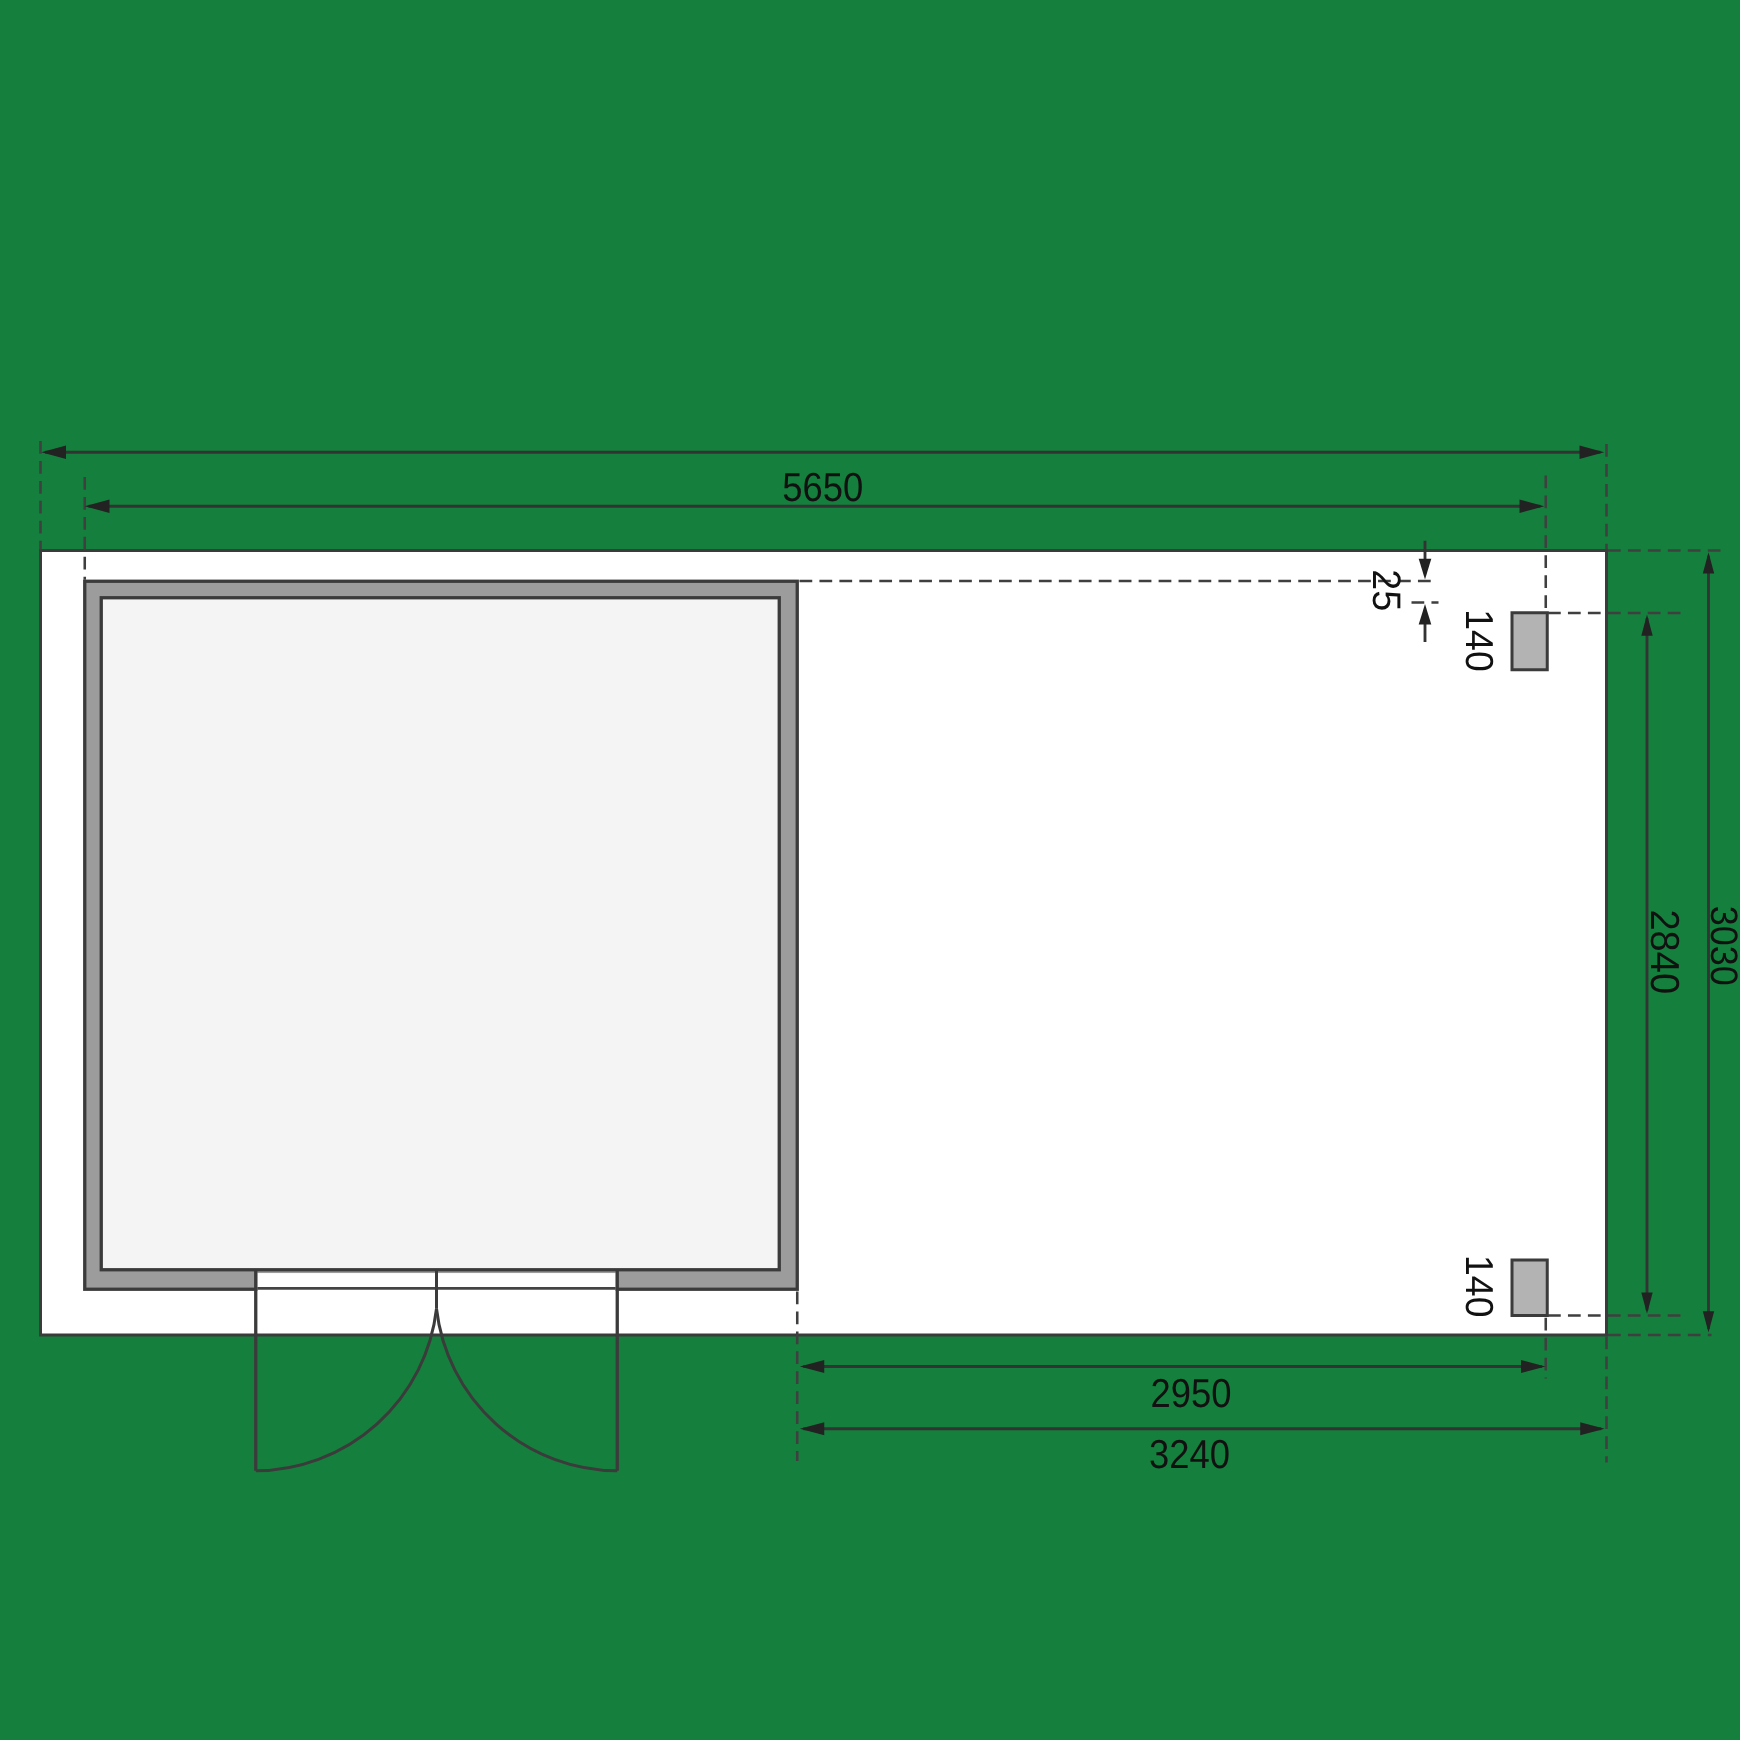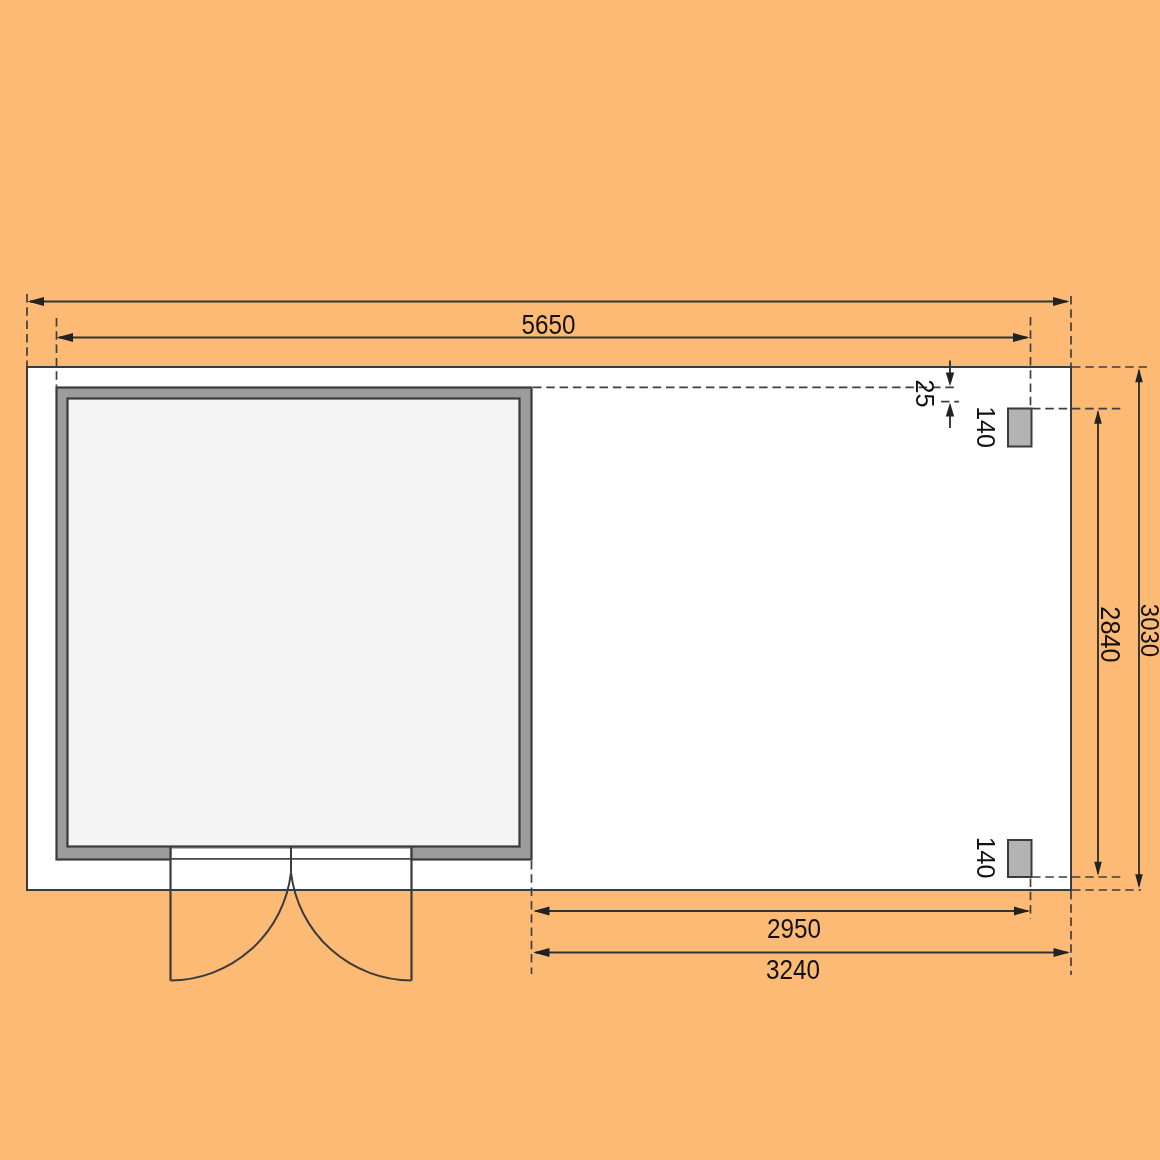--- a/index.html
+++ b/index.html
@@ -1,16 +1,16 @@
 <!DOCTYPE html>
 <html><head>
 <meta charset="utf-8">
 <style>
   html,body{margin:0;padding:0;background:#ffffff;}
-  .page{width:1160px;height:1160px;position:relative;background:#fdba74;}
+  .page{width:1160px;height:1160px;position:relative;background:#15803d;}
   text{font-family:"Liberation Sans", sans-serif;fill:#111111;}
 </style>
 </head>
 <body>
 <div class="page">
 <svg width="1160" height="1160" viewBox="0 0 1160 1160" xmlns="http://www.w3.org/2000/svg">
 
   <rect x="27" y="367" width="1044" height="523" fill="#ffffff" stroke="#3b3b3b" stroke-width="2"></rect>
 
   <rect x="56.5" y="387.5" width="475" height="472" fill="#9c9c9c" stroke="#3b3b3b" stroke-width="2.2"></rect>

